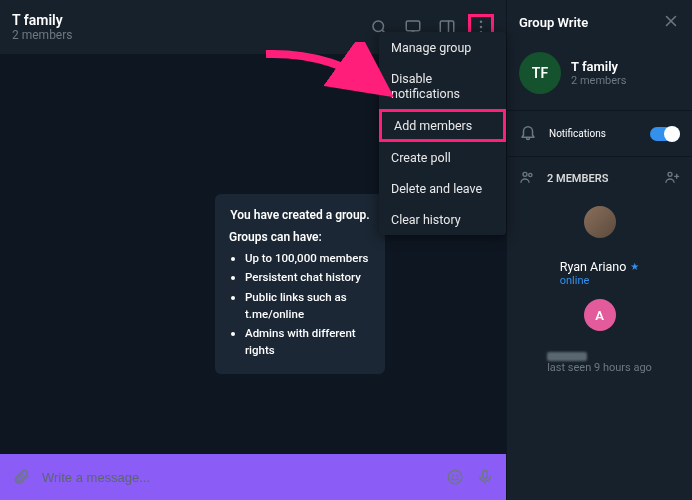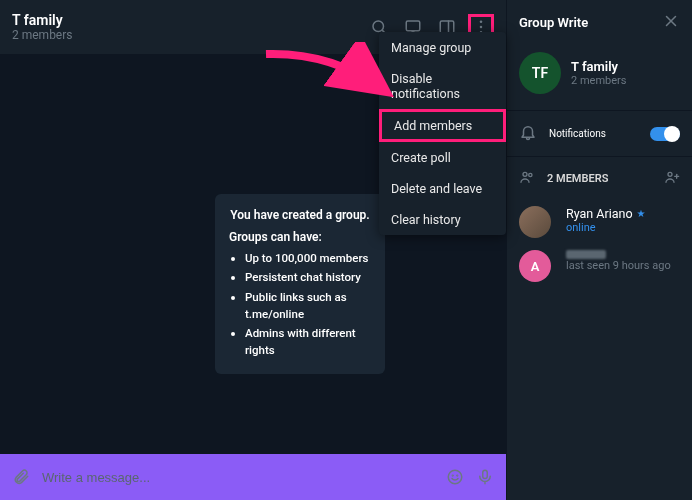--- a/index.html
+++ b/index.html
@@ -89,21 +89,21 @@
   .sp-notif-label { flex: 1; font-size: 10px; }
   .toggle {
     width: 30px; height: 14px; background: #3390ec; border-radius: 7px; position: relative;
   }
   .toggle::after { content:''; position:absolute; right:0; top:-1px; width:16px; height:16px; background:#fff; border-radius:50%; }
   .sp-members-hdr {
     display: flex; align-items: center; padding: 12px; gap: 12px;
     font-size: 11px; font-weight: 600; color: #d9d9d9;
   }
   .sp-members-hdr .spacer { flex: 1; }
-  .member { display: flex; gap: 15px; padding: 6px 12px; }
+  .member { display: flex; align-items: center; gap: 21px; padding: 6px 12px; flex-direction: column; }
   .member .av { width: 32px; height: 32px; border-radius: 50%; display:flex; align-items:center; justify-content:center; font-weight:600; color:#fff; font-size:13px; }
   .av-ryan { background: linear-gradient(135deg,#8b6f5c,#5a4a3c); }
   .av-a { background: #e35b9a; }
   .member-name { font-size: 12.5px; display:flex; align-items:center; gap:4px; }
   .member-sub { font-size: 11px; color: #6c7883; }
   .member-sub.online { color: #3390ec; }
   .star { color: #3390ec; font-size: 10px; }
   .redact { display:inline-block; width:40px; height:9px; background:#5a6670; border-radius:2px; filter: blur(1px); }
 
   svg.ico { width: 18px; height: 18px; stroke: currentColor; fill: none; stroke-width: 2; stroke-linecap: round; stroke-linejoin: round; }

